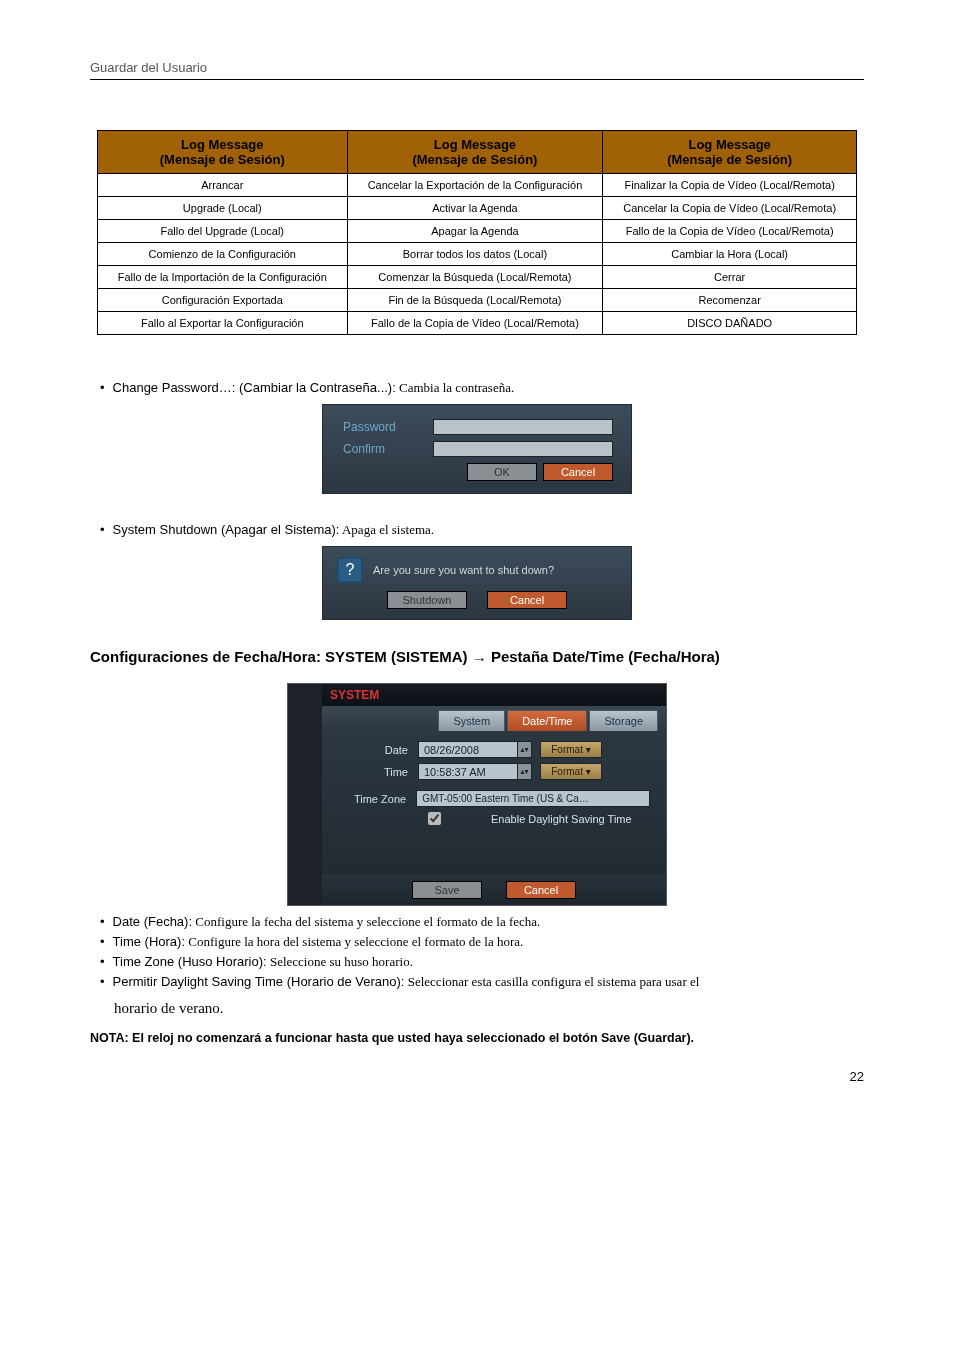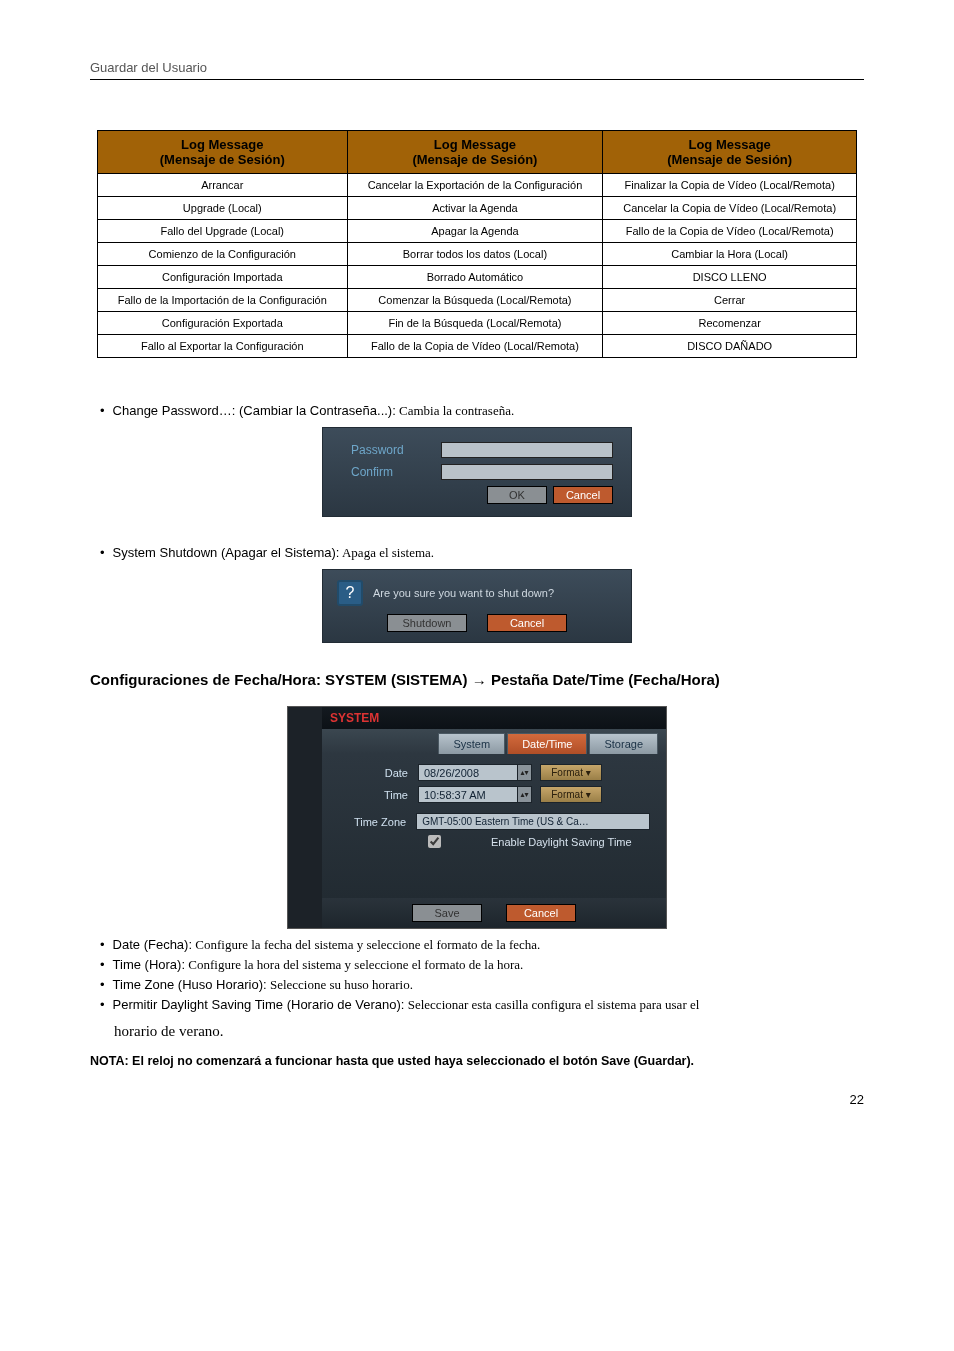--- a/index.html
+++ b/index.html
@@ -49,27 +49,27 @@
   }
   .bullet-line .bl-dot::before { content: "•"; margin-right: 8px; }
   .bullet-line .light { font-weight: normal; font-family: Georgia, serif; }
 
   
   .pw-dialog {
     width: 310px;
     margin: 0 auto 28px auto;
     background: linear-gradient(#3d4c5a, #2b3742);
     border: 1px solid #222c35;
-    padding: 14px 18px 12px 28px;
+    padding: 14px 18px 12px 20px;
   }
   .pw-row { display:flex; align-items:center; margin-bottom:6px; }
   .pw-label { width:90px; color:#6ea6c9; font-size:12px; }
   .pw-input { flex:1; height:16px; background:#b9c2c9; border:1px solid #222; }
   .pw-btnrow { display:flex; justify-content:flex-end; gap:6px; margin-top:4px;}
-  .pw-btn { width:60px; height:18px; border:1px solid #000; font-size:11px; display:flex; align-items:center; justify-content:center;text-align:center; }
+  .pw-btn { width:70px; height:18px; border:1px solid #000; font-size:11px; display:flex; align-items:center; justify-content:center;text-align:center; }
   .pw-btn.ok { background:#8a8f93; color:#333;}
   .pw-btn.cancel { background:#be5a2e; color:#fff;}
 
   
   .sd-dialog {
     width: 310px; margin:0 auto 28px auto;
     background: linear-gradient(#3d4c5a, #2b3742);
     border:1px solid #222c35;
     padding:10px 14px 10px 14px;
   }
@@ -152,25 +152,20 @@
         <td>Fallo del Upgrade (Local)</td>
         <td>Apagar la Agenda</td>
         <td>Fallo de la Copia de Vídeo (Local/Remota)</td>
       </tr>
     <tr>
         <td>Comienzo de la Configuración</td>
         <td>Borrar todos los datos (Local)</td>
         <td>Cambiar la Hora (Local)</td>
       </tr>
     <tr>
-        <td>Configuración Importada</td>
-        <td>Borrado Automático</td>
-        <td>DISCO LLENO</td>
-      </tr>
-    <tr>
         <td>Fallo de la Importación de la Configuración</td>
         <td>Comenzar la Búsqueda (Local/Remota)</td>
         <td>Cerrar</td>
       </tr>
     <tr>
         <td>Configuración Exportada</td>
         <td>Fin de la Búsqueda (Local/Remota)</td>
         <td>Recomenzar</td>
       </tr>
     <tr>

